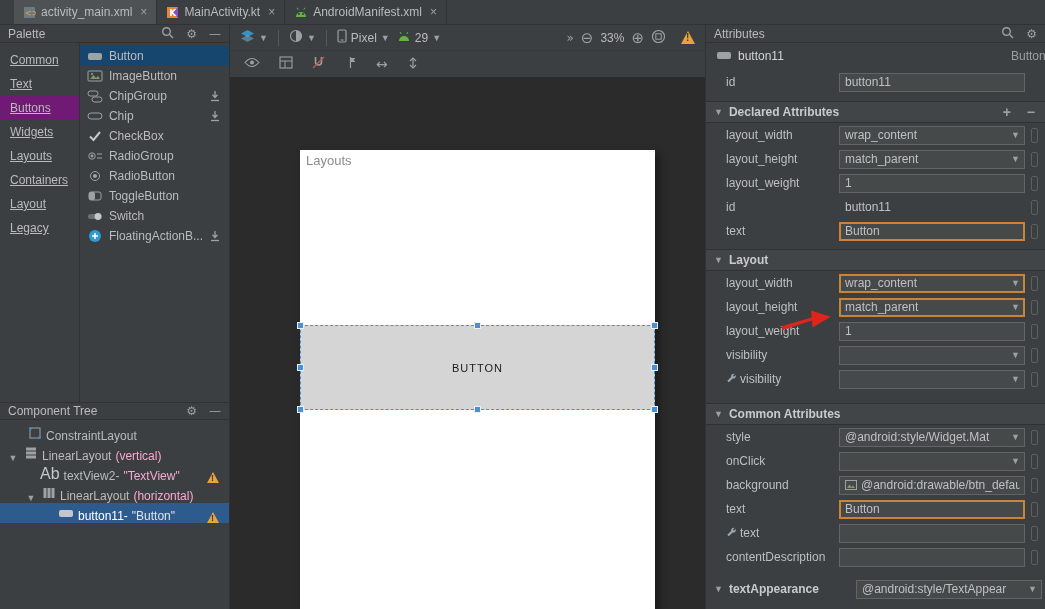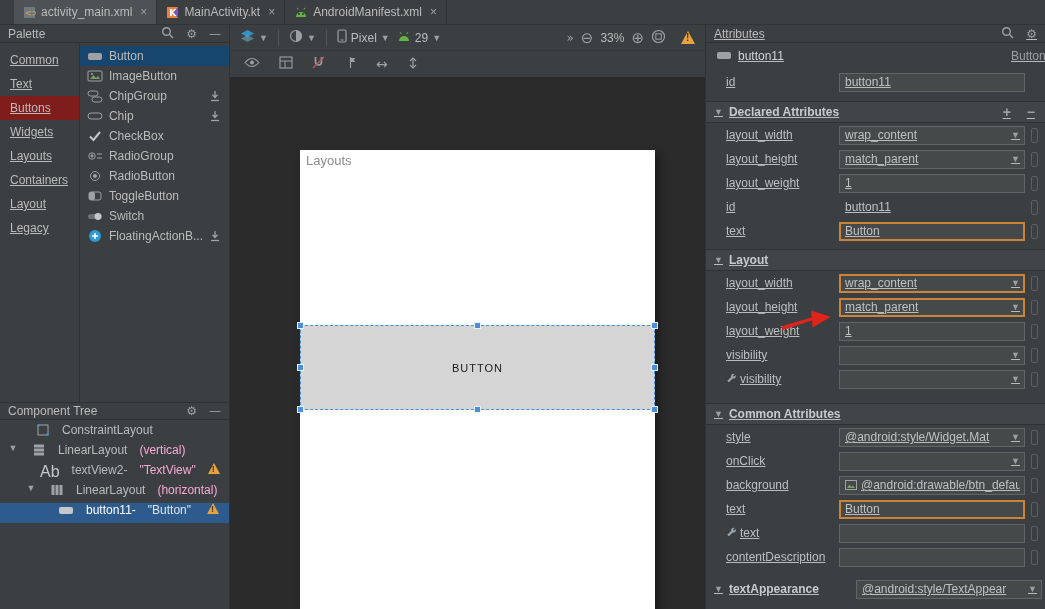--- a/index.html
+++ b/index.html
@@ -21,30 +21,30 @@
                   border-bottom:1px solid #323232; color:#bbbbbb; }
   .ph-icons { margin-left:auto; display:flex; align-items:center; gap:12px; color:#9da0a3; }
   .glyph { color:#9da0a3; font-family:"DejaVu Sans",sans-serif; }
 
   
   .left { position:absolute; top:25px; left:0; width:230px; bottom:0; background:#3c3f41;
           border-right:1px solid #323232; }
   .palette-body { display:flex; height:359px; }
   .pal-cats { width:86px; border-right:1px solid #323232; padding-top:5px; }
   .pal-cat { height:24px; display:flex; align-items:center; padding-left:10px; color:#bbbbbb;text-decoration:underline; }
-  .pal-cat.selected { background:#7f1d1d; }
+  .pal-cat.selected { background:#701a75; }
   .pal-comps { flex:1; padding-top:3px; }
   .pal-item { height:20px; display:flex; align-items:center; gap:6px; padding:0 8px 0 7px; }
   .pal-item.selected { background:#16456e; }
   .pal-item .dl { margin-left:auto; display:inline-flex; }
   .pi-icon { display:inline-flex; width:16px; justify-content:center; }
 
   .tree-header { border-top:1px solid #323232; }
   .tree-body { padding-top:3px; }
-  .tree-row { height:20px; display:flex; align-items:flex-start; gap:12px; }
+  .tree-row { height:20px; display:flex; align-items:flex-end; gap:4px; }
   .tree-row.selected { background:#2d5b8e; }
   .tarrow { width:14px; text-align:center; color:#9da0a3; font-size:9px; }
   .tsuffix { color:#f9a8d4; }
   .tree-warn { margin-left:auto; margin-right:10px; }
 
   
   .warn { position:relative; display:inline-block; width:0; height:0;
           border-left:6px solid transparent; border-right:6px solid transparent;
           border-bottom:11px solid #e8a33d; }
   .warn::after { content:"!"; position:absolute; left:-2px; top:1px; font-size:9px; line-height:10px;
@@ -72,21 +72,21 @@
   .strip { position:absolute; left:0; right:0; top:175px; height:85px; background:#d5d5d5;
            border:1px dashed #4a90d9; display:flex; align-items:center; justify-content:center; }
   .btn-label { color:#1b1b1b; font-size:11px; letter-spacing:1px; }
   .handle { position:absolute; width:7px; height:7px; background:#4a90d9; border:1px solid #e8f1fa; }
   .h-tl{left:-4px;top:-4px}.h-tm{left:calc(50% - 4px);top:-4px}.h-tr{right:-4px;top:-4px}
   .h-ml{left:-4px;top:calc(50% - 4px)}.h-mr{right:-4px;top:calc(50% - 4px)}
   .h-bl{left:-4px;bottom:-4px}.h-bm{left:calc(50% - 4px);bottom:-4px}.h-br{right:-4px;bottom:-4px}
 
   
   .attrs { position:absolute; top:25px; left:705px; width:340px; bottom:0; background:#3c3f41;
-           border-left:1px solid #323232; overflow:hidden;text-decoration:underline; }
+           border-left:1px solid #323232; overflow:hidden; }
   .ap-component { height:26px; display:flex; align-items:center; gap:6px; padding:0 0 0 10px; }
   .ap-class { margin-left:auto; width:34px; overflow:hidden; white-space:nowrap; color:#9da0a3; }
   .ap-row { height:26px; display:flex; align-items:center; padding-left:14px; }
   .attr-row { height:24px; display:flex; align-items:center; padding-left:14px; }
   .attr-label { width:119px; display:flex; align-items:center; gap:4px; color:#bdbfc1;
                 padding-left:6px; white-space:nowrap; overflow:hidden; }
   .afield { width:186px; height:19px; background:#45494a; border:1px solid #646464;
             display:flex; align-items:center; padding:0 4px 0 5px; color:#bfc1c3;
             white-space:nowrap; overflow:hidden; }
   .afield .aval { flex:1; overflow:hidden; white-space:nowrap; }

